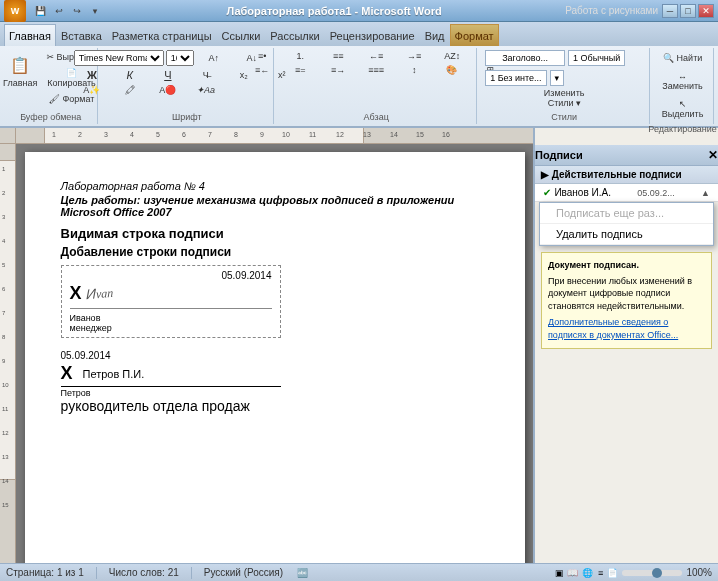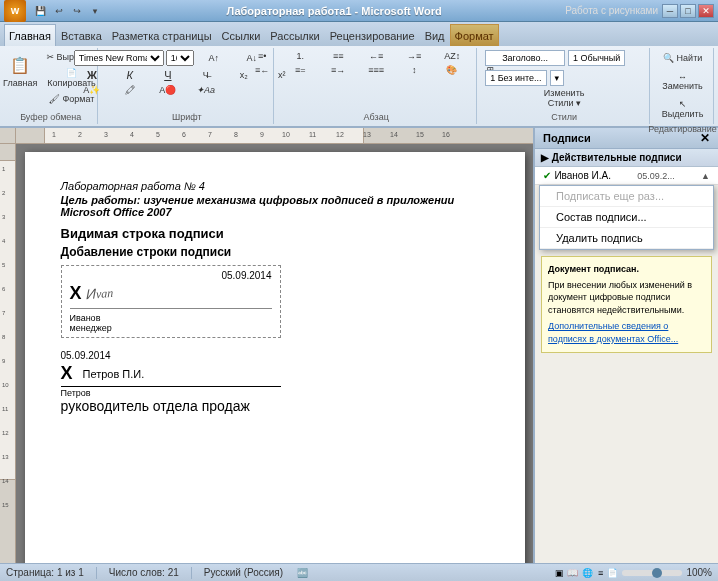--- a/index.html
+++ b/index.html
@@ -125,23 +125,24 @@
     .sig2-name-below { font-size: 9px; margin-top: 1px; }
     .sig2-role-below { font-size: 14px; }
 
     
     .right-panel {
       width: 185px; background: #f0eee8; border-left: 2px solid #9ab0c8;
       display: flex; flex-direction: column; flex-shrink: 0;
     }
     .panel-header {
       background: linear-gradient(to bottom, #c8d8ea, #b0c4d8);
-      padding: 3px 8px; display: flex; justify-content: space-between; align-items: center;
+      padding: 3px 0; display: flex; justify-content: space-between; align-items: center;
       font-weight: bold; font-size: 11px;
       border-bottom: 1px solid #9ab0c8;
+      margin-top: 17px;
     }
     .panel-close { cursor: pointer; font-size: 12px; }
     .panel-section-title {
       background: linear-gradient(to bottom, #d8e4f0, #c8d4e4);
       padding: 3px 6px; font-size: 10px; font-weight: bold;
       border-bottom: 1px solid #b0c0d0; cursor: pointer;
       display: flex; align-items: center; gap: 3px;
     }
     .sig-entry {
       padding: 3px 8px; font-size: 10px; border-bottom: 1px solid #ddd;
@@ -425,23 +426,20 @@
         <span style="color:green;font-size:10px;">✔</span>
         <span>Иванов И.А.</span>
       </span>
       <span style="font-size:9px;color:#555;">05.09.2...</span>
       <span style="font-size:9px;color:#555;">▲</span>
     </div>
 
     <div class="context-menu">
       <div class="menu-item-disabled">
         <span>Подписать еще раз...</span>
-      </div>
-      <div class="menu-item">
-        <span>Состав подписи...</span>
       </div>
       <div class="menu-item">
         <span>Удалить подпись</span>
       </div>
     </div>
 
     <div class="panel-info">
       <div class="panel-info-title">Документ подписан.</div>
       <div style="margin-bottom:4px;">При внесении любых изменений в документ цифровые подписи становятся недействительными.</div>
       <div class="panel-info-link">Дополнительные сведения о подписях в документах Office...</div>

